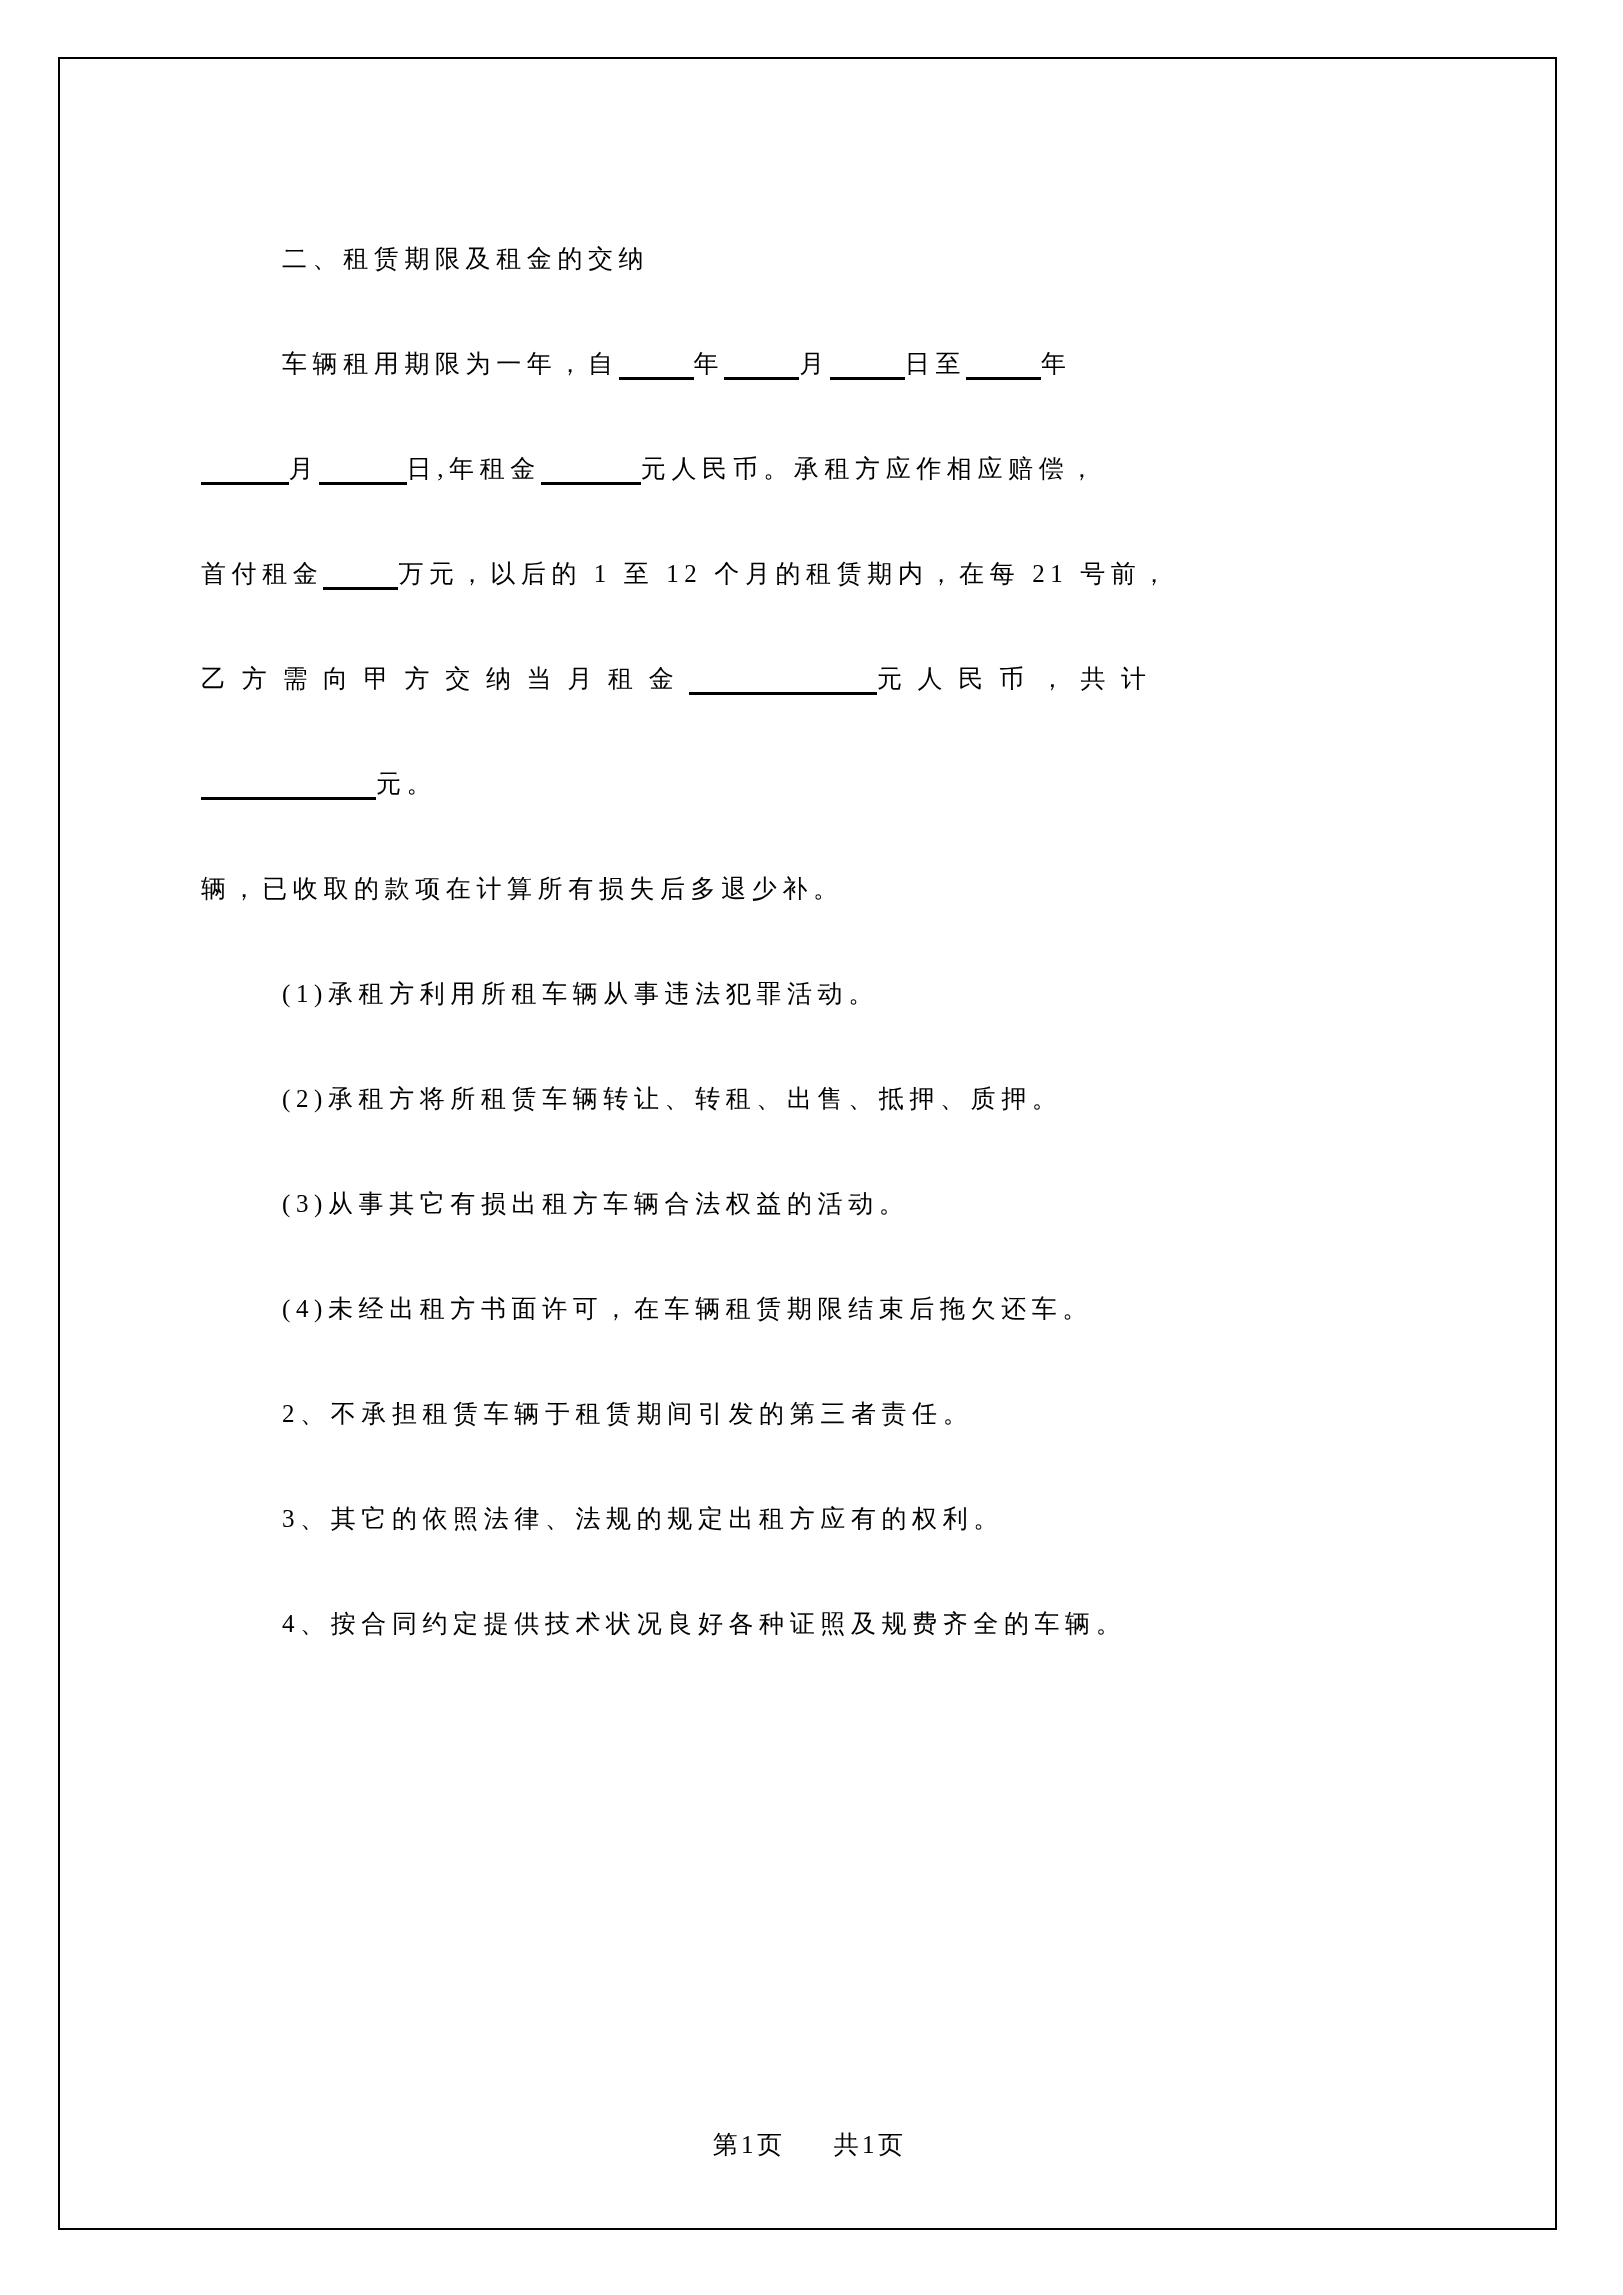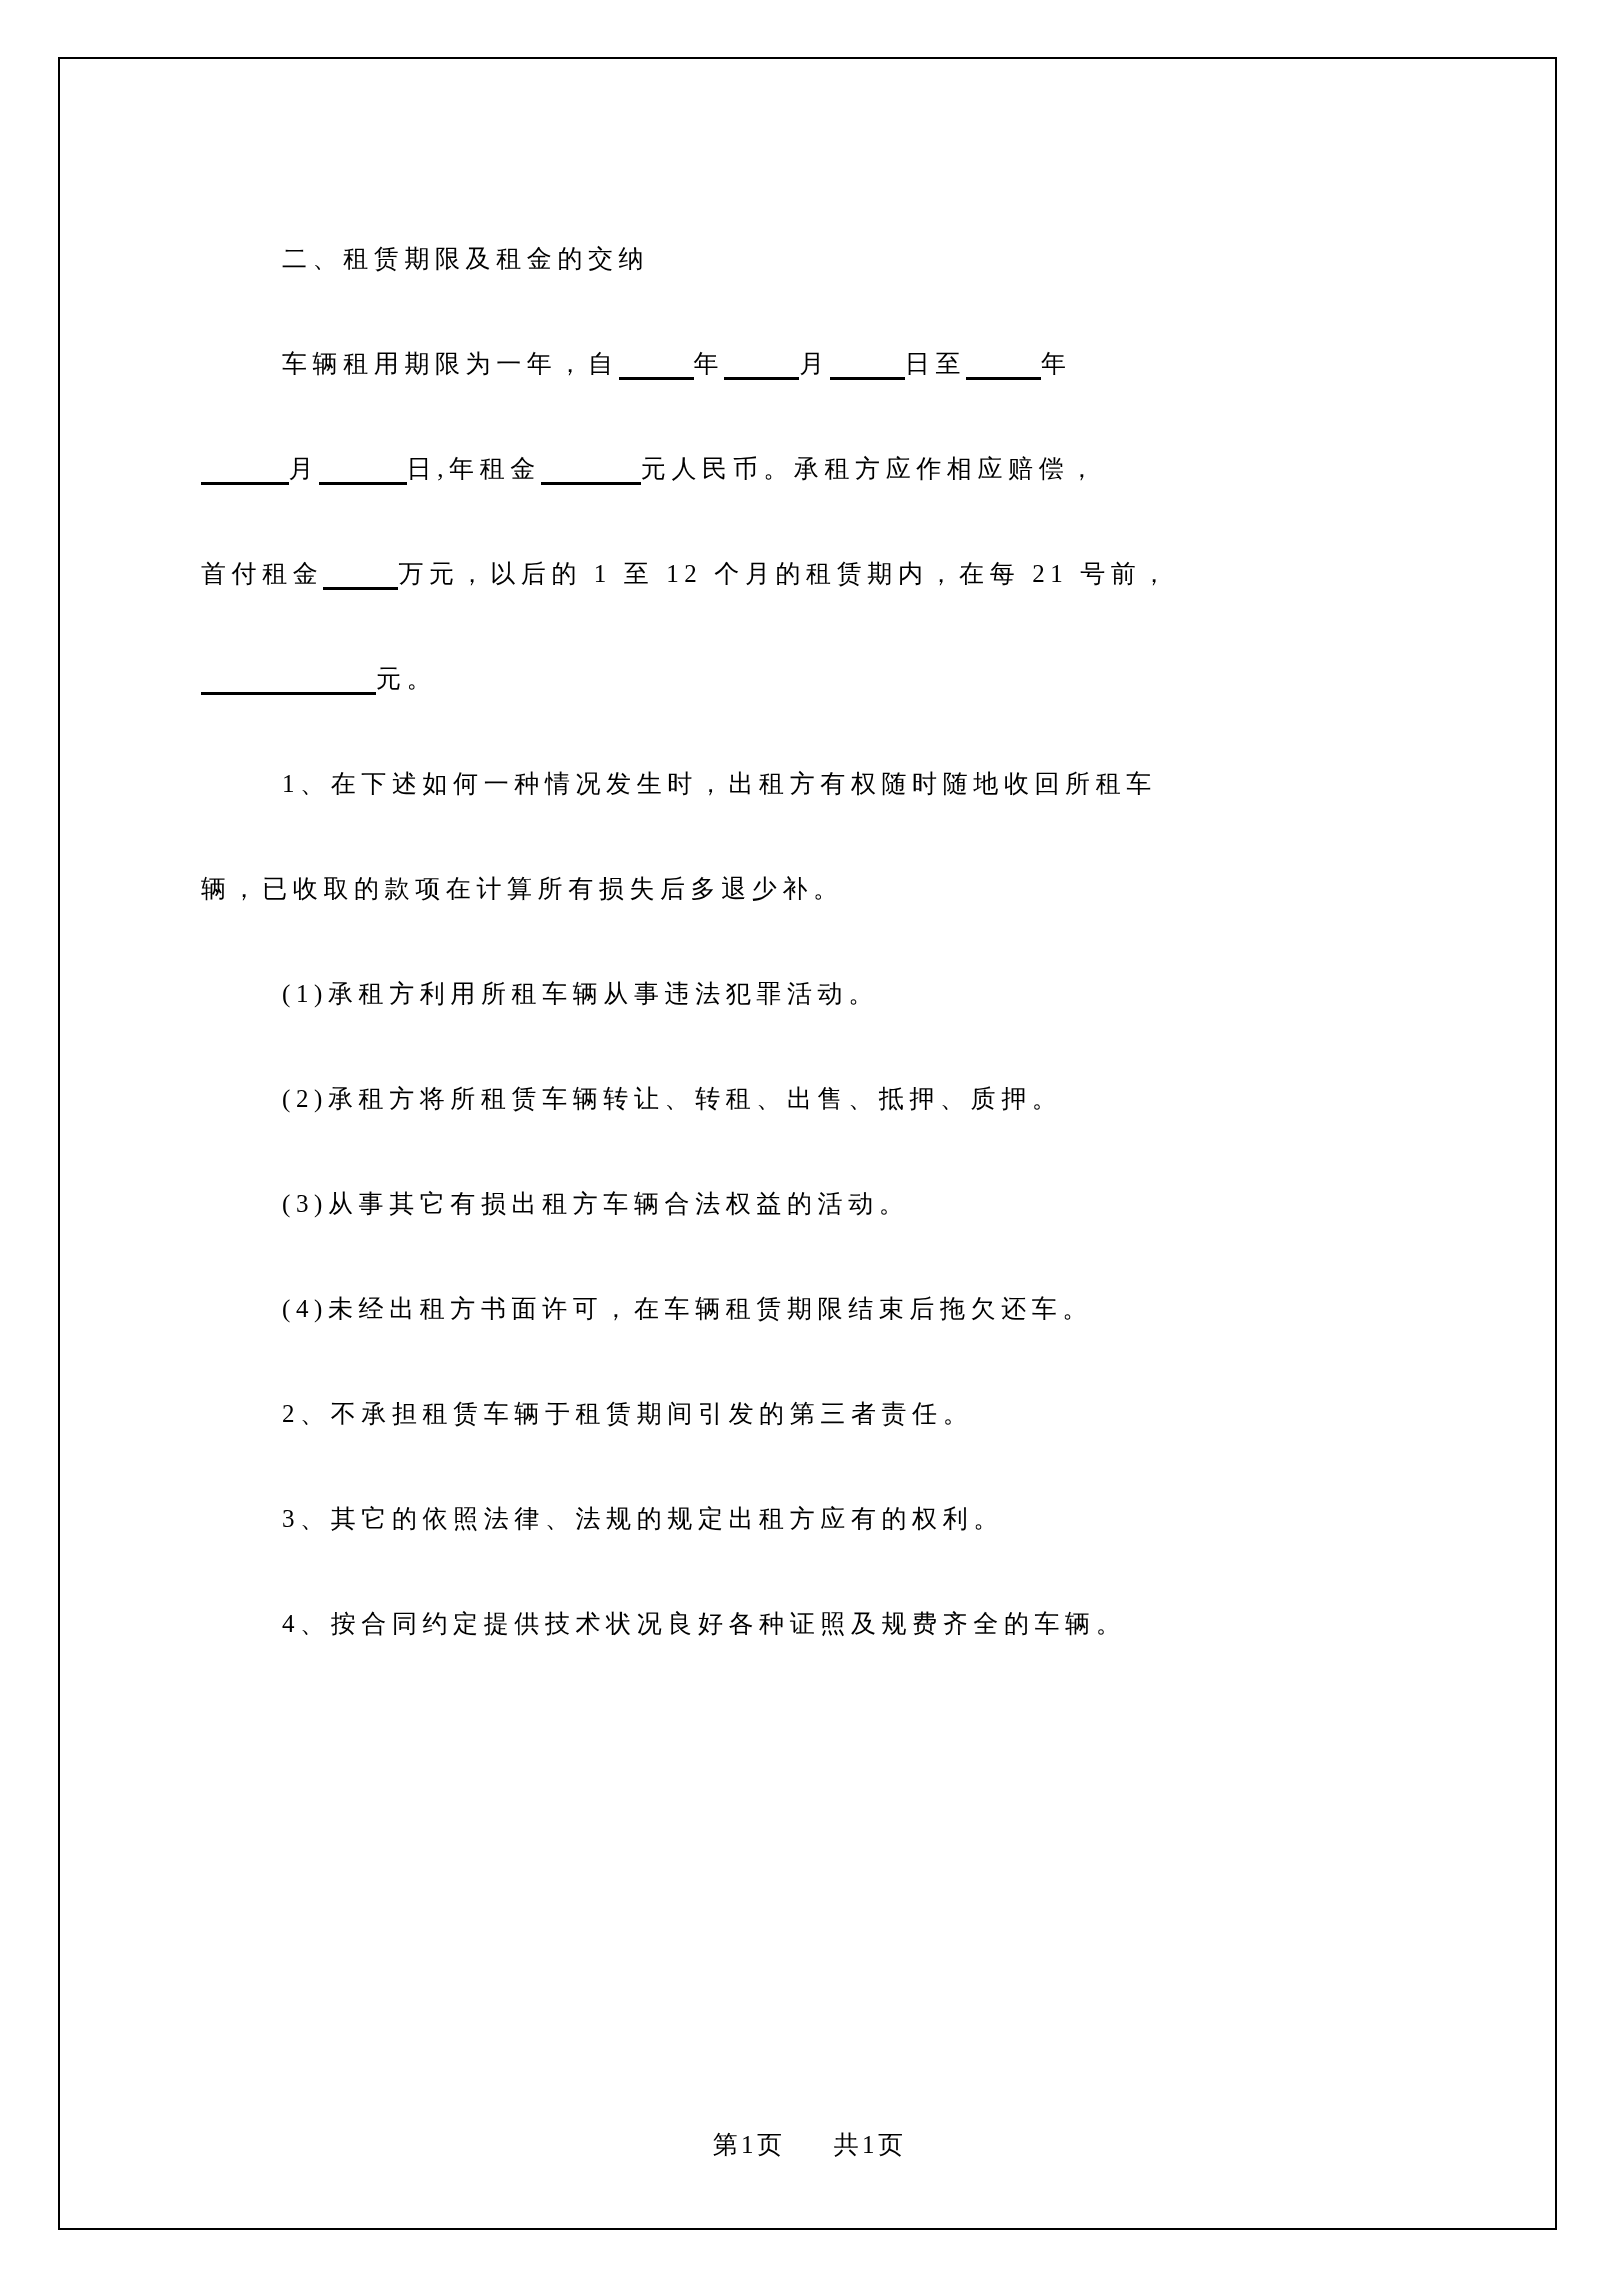--- a/index.html
+++ b/index.html
@@ -71,22 +71,22 @@
 <body>
 
 <div class="page">
   <div class="frame"></div>
 
   <div class="content" id="doc-lines">
       <div class="line indent"><span>二、租赁期限及租金的交纳</span></div>
       <div class="line indent"><span>车辆租用期限为一年，自</span><span class="blank" style="width: 3em;"></span><span>年</span><span class="blank" style="width: 3em;"></span><span>月</span><span class="blank" style="width: 3em;"></span><span>日至</span><span class="blank" style="width: 3em;"></span><span>年</span></div>
       <div class="line"><span class="blank" style="width: 3.5em;"></span><span>月</span><span class="blank" style="width: 3.5em;"></span><span>日,年租金</span><span class="blank" style="width: 4em;"></span><span>元人民币。承租方应作相应赔偿，</span></div>
       <div class="line"><span>首付租金</span><span class="blank" style="width: 3em;"></span><span>万元，以后的 1 至 12 个月的租赁期内，在每 21 号前，</span></div>
+      <div class="line spread"><span>乙方需向甲方交纳当月租金</span><span class="blank" style="width: 7.5em;"></span><span>元人民币，共计</span></div>
       <div class="line"><span class="blank" style="width: 7em;"></span><span>元。</span></div>
-      <div class="line indent"><span>1、在下述如何一种情况发生时，出租方有权随时随地收回所租车</span></div>
       <div class="line"><span>辆，已收取的款项在计算所有损失后多退少补。</span></div>
       <div class="line indent"><span>(1)承租方利用所租车辆从事违法犯罪活动。</span></div>
       <div class="line indent"><span>(2)承租方将所租赁车辆转让、转租、出售、抵押、质押。</span></div>
       <div class="line indent"><span>(3)从事其它有损出租方车辆合法权益的活动。</span></div>
       <div class="line indent"><span>(4)未经出租方书面许可，在车辆租赁期限结束后拖欠还车。</span></div>
       <div class="line indent"><span>2、不承担租赁车辆于租赁期间引发的第三者责任。</span></div>
       <div class="line indent"><span>3、其它的依照法律、法规的规定出租方应有的权利。</span></div>
       <div class="line indent"><span>4、按合同约定提供技术状况良好各种证照及规费齐全的车辆。</span></div>
     </div>
 

